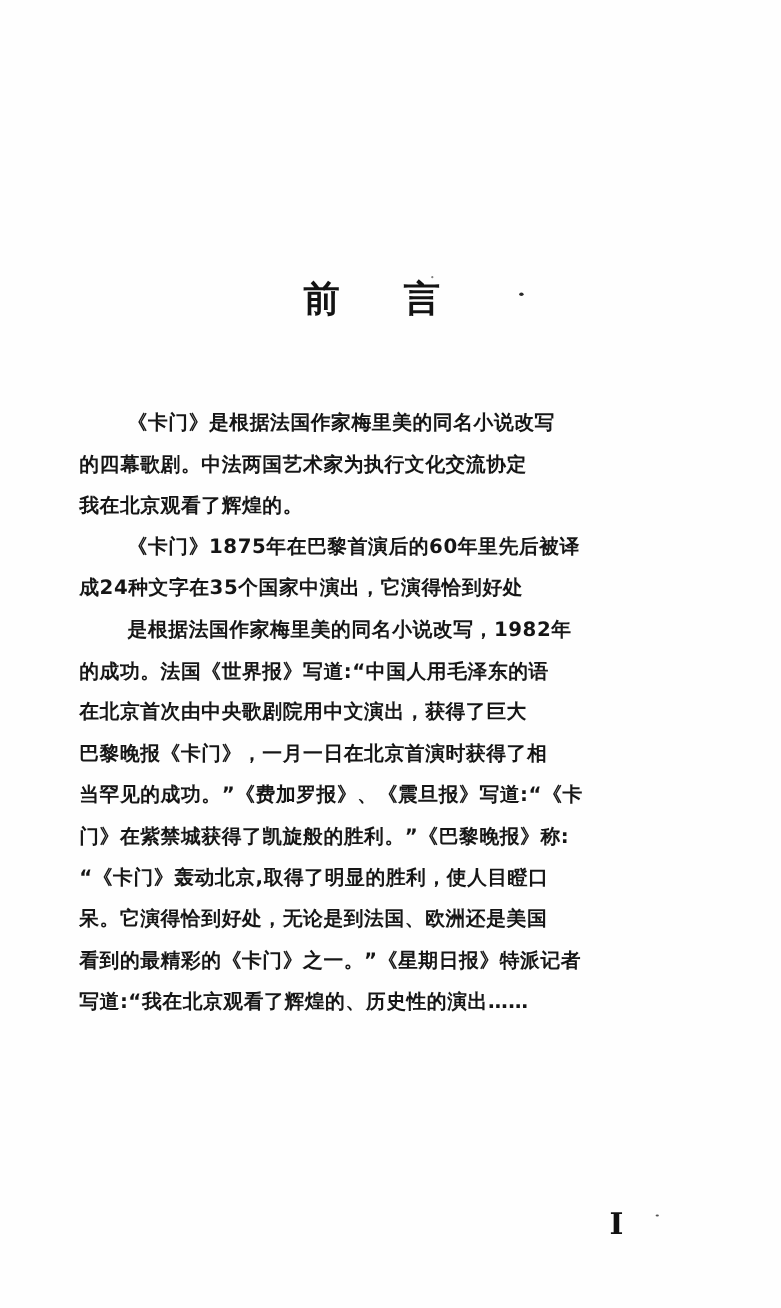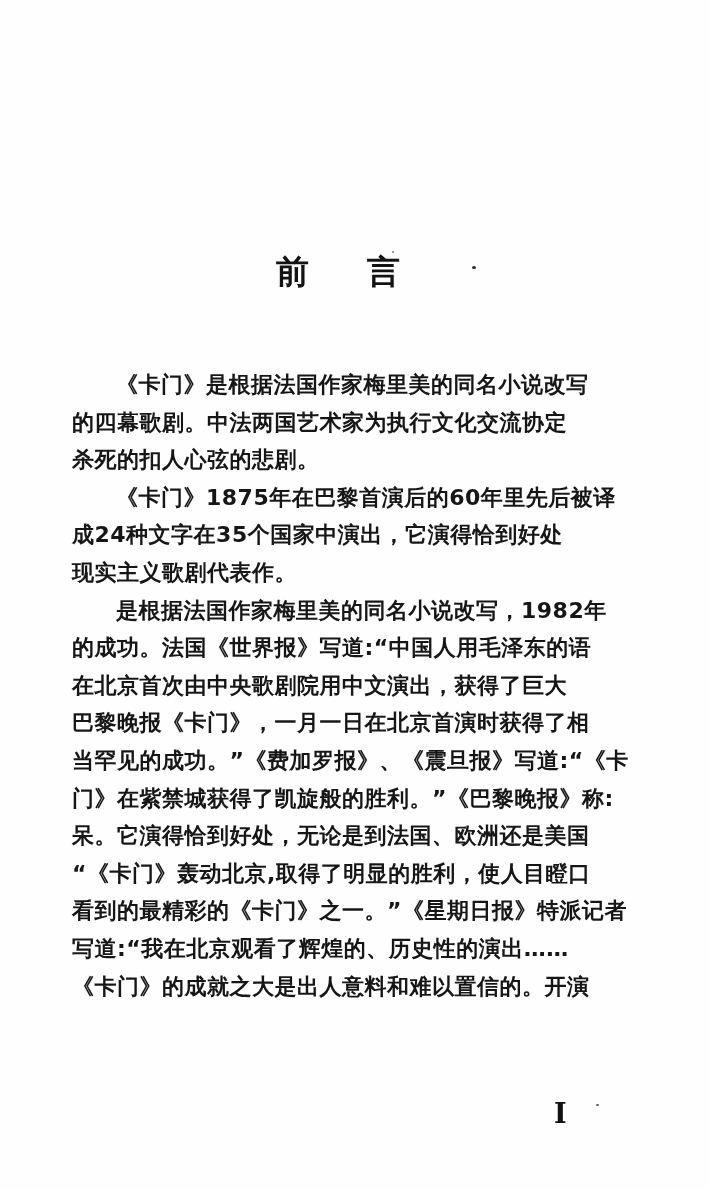--- a/index.html
+++ b/index.html
@@ -30,21 +30,21 @@
     color: #131313;
   }
   
   .text-block {
     position: absolute;
     top: 366px;
     left: 72px;
     width: 586px;
   }
   .line {
-    font-size: 22px;
+    font-size: 18px;
     line-height: 37.6px;
     font-weight: 700;
     white-space: nowrap;
     letter-spacing: 0.5px;
     color: #161616;
   }
   .line.indent {
     padding-left: 44px;
   }
   
@@ -91,35 +91,33 @@
     <span>言</span>
   </div>
 
   <div class="speck speck-1"></div>
   <div class="speck speck-2"></div>
   <div class="speck speck-3"></div>
 
   <div class="text-block">
     <div class="line indent">《卡门》是根据法国作家梅里美的同名小说改写</div>
     <div class="line">的四幕歌剧。中法两国艺术家为执行文化交流协定</div>
-    <div class="line">杀死的扣人心弦的悲剧。</div>
+    <div class="line">我在北京观看了辉煌的。</div>
     <div class="line indent">《卡门》1875年在巴黎首演后的60年里先后被译</div>
     <div class="line">成24种文字在35个国家中演出，它演得恰到好处</div>
-    <div class="line">现实主义歌剧代表作。</div>
     <div class="line indent">是根据法国作家梅里美的同名小说改写，1982年</div>
     <div class="line">的成功。法国《世界报》写道:“中国人用毛泽东的语</div>
     <div class="line">在北京首次由中央歌剧院用中文演出，获得了巨大</div>
     <div class="line">巴黎晚报《卡门》，一月一日在北京首演时获得了相</div>
     <div class="line">当罕见的成功。”《费加罗报》、《震旦报》写道:“《卡</div>
     <div class="line">门》在紫禁城获得了凯旋般的胜利。”《巴黎晚报》称:</div>
+    <div class="line">“《卡门》轰动北京,取得了明显的胜利，使人目瞪口</div>
     <div class="line">呆。它演得恰到好处，无论是到法国、欧洲还是美国</div>
-    <div class="line">“《卡门》轰动北京,取得了明显的胜利，使人目瞪口</div>
     <div class="line">看到的最精彩的《卡门》之一。”《星期日报》特派记者</div>
     <div class="line">写道:“我在北京观看了辉煌的、历史性的演出……</div>
-    <div class="line">《卡门》的成就之大是出人意料和难以置信的。开演</div>
   </div>
 
   <div class="page-number">I</div>
 
   <div class="watermark">
     <span style="color: rgb(20, 20, 20);">www.</span><span style="color: rgb(240, 16, 16);">KTVC</span><span style="color: rgb(21, 21, 238);">8</span><span style="color: rgb(0, 160, 60);">.com</span>
   </div>
 
 </div>
 

